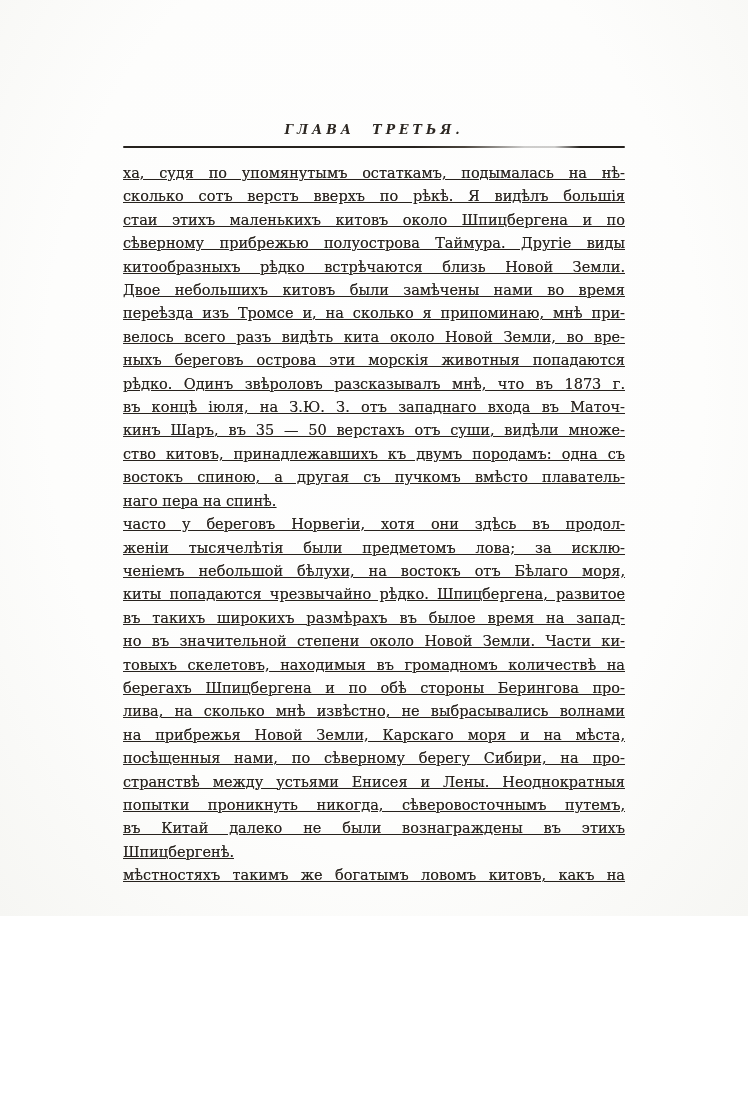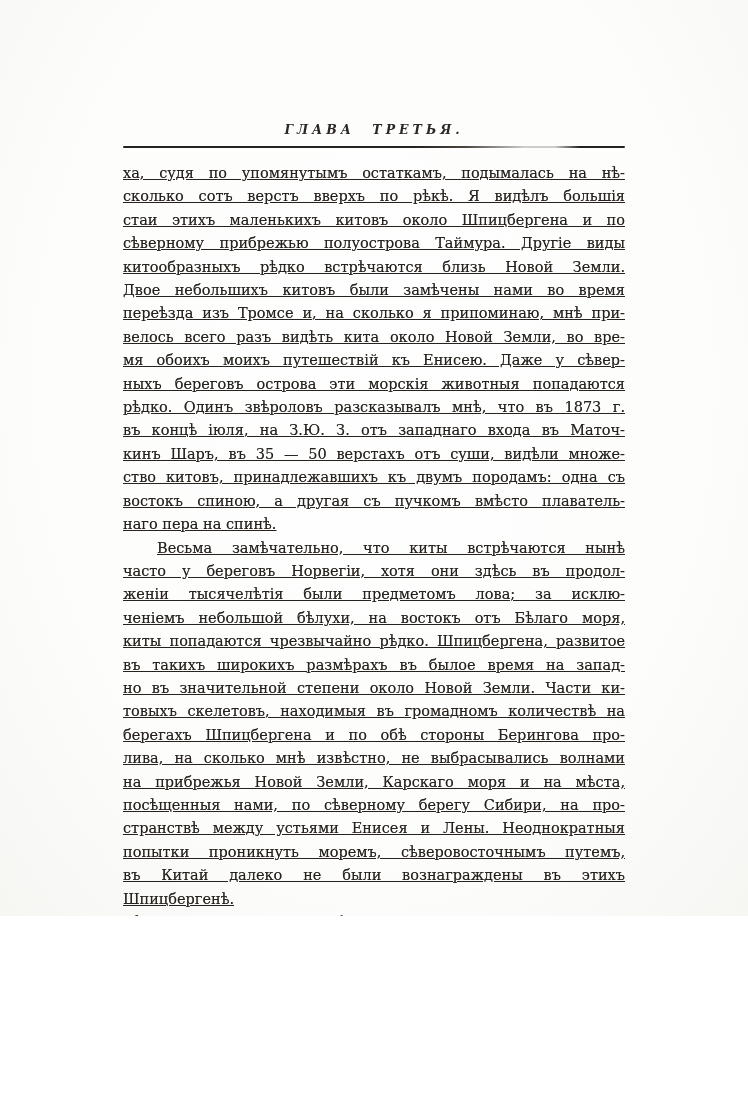--- a/index.html
+++ b/index.html
@@ -76,44 +76,42 @@
   <div class="body-text">
       <div class="paragraph">
         <div class="line">ха, судя по упомянутымъ остаткамъ, подымалась на нѣ-</div>
         <div class="line">сколько сотъ верстъ вверхъ по рѣкѣ. Я видѣлъ большія</div>
         <div class="line">стаи этихъ маленькихъ китовъ около Шпицбергена и по</div>
         <div class="line">сѣверному прибрежью полуострова Таймура. Другіе виды</div>
         <div class="line">китообразныхъ рѣдко встрѣчаются близь Новой Земли.</div>
         <div class="line">Двое небольшихъ китовъ были замѣчены нами во время</div>
         <div class="line">переѣзда изъ Тромсе и, на сколько я припоминаю, мнѣ при-</div>
         <div class="line">велось всего разъ видѣть кита около Новой Земли, во вре-</div>
-        <div class="line">мя обоихъ моихъ путешествій къ Енисею. Даже у сѣвер-</div>
         <div class="line">ныхъ береговъ острова эти морскія животныя попадаются</div>
         <div class="line">рѣдко. Одинъ звѣроловъ разсказывалъ мнѣ, что въ 1873 г.</div>
         <div class="line">въ концѣ іюля, на З.Ю. З. отъ западнаго входа въ Маточ-</div>
         <div class="line">кинъ Шаръ, въ 35 — 50 верстахъ отъ суши, видѣли множе-</div>
         <div class="line">ство китовъ, принадлежавшихъ къ двумъ породамъ: одна съ</div>
         <div class="line">востокъ спиною, а другая съ пучкомъ вмѣсто плаватель-</div>
         <div class="line para-end">наго пера на спинѣ.</div>
       </div>
       <div class="paragraph">
-        <div class="line indent">Весьма замѣчательно, что киты встрѣчаются нынѣ</div>
         <div class="line">часто у береговъ Норвегіи, хотя они здѣсь въ продол-</div>
         <div class="line">женіи тысячелѣтія были предметомъ лова; за исклю-</div>
         <div class="line">ченіемъ небольшой бѣлухи, на востокъ отъ Бѣлаго моря,</div>
         <div class="line">киты попадаются чрезвычайно рѣдко. Шпицбергена, развитое</div>
         <div class="line">въ такихъ широкихъ размѣрахъ въ былое время на запад-</div>
         <div class="line">но въ значительной степени около Новой Земли. Части ки-</div>
         <div class="line">товыхъ скелетовъ, находимыя въ громадномъ количествѣ на</div>
         <div class="line">берегахъ Шпицбергена и по обѣ стороны Берингова про-</div>
         <div class="line">лива, на сколько мнѣ извѣстно, не выбрасывались волнами</div>
         <div class="line">на прибрежья Новой Земли, Карскаго моря и на мѣста,</div>
         <div class="line">посѣщенныя нами, по сѣверному берегу Сибири, на про-</div>
         <div class="line">странствѣ между устьями Енисея и Лены. Неоднократныя</div>
-        <div class="line">попытки проникнуть моремъ, сѣверовосточнымъ путемъ,</div>
+        <div class="line">попытки проникнуть никогда, сѣверовосточнымъ путемъ,</div>
         <div class="line">въ Китай далеко не были вознаграждены въ этихъ</div>
         <div class="line para-end">Шпицбергенѣ.</div>
         <div class="line">мѣстностяхъ такимъ же богатымъ ловомъ китовъ, какъ на</div>
       </div>
     </div>
 
   <div class="page-number">160</div>
 </div>
 
 </body></html>

